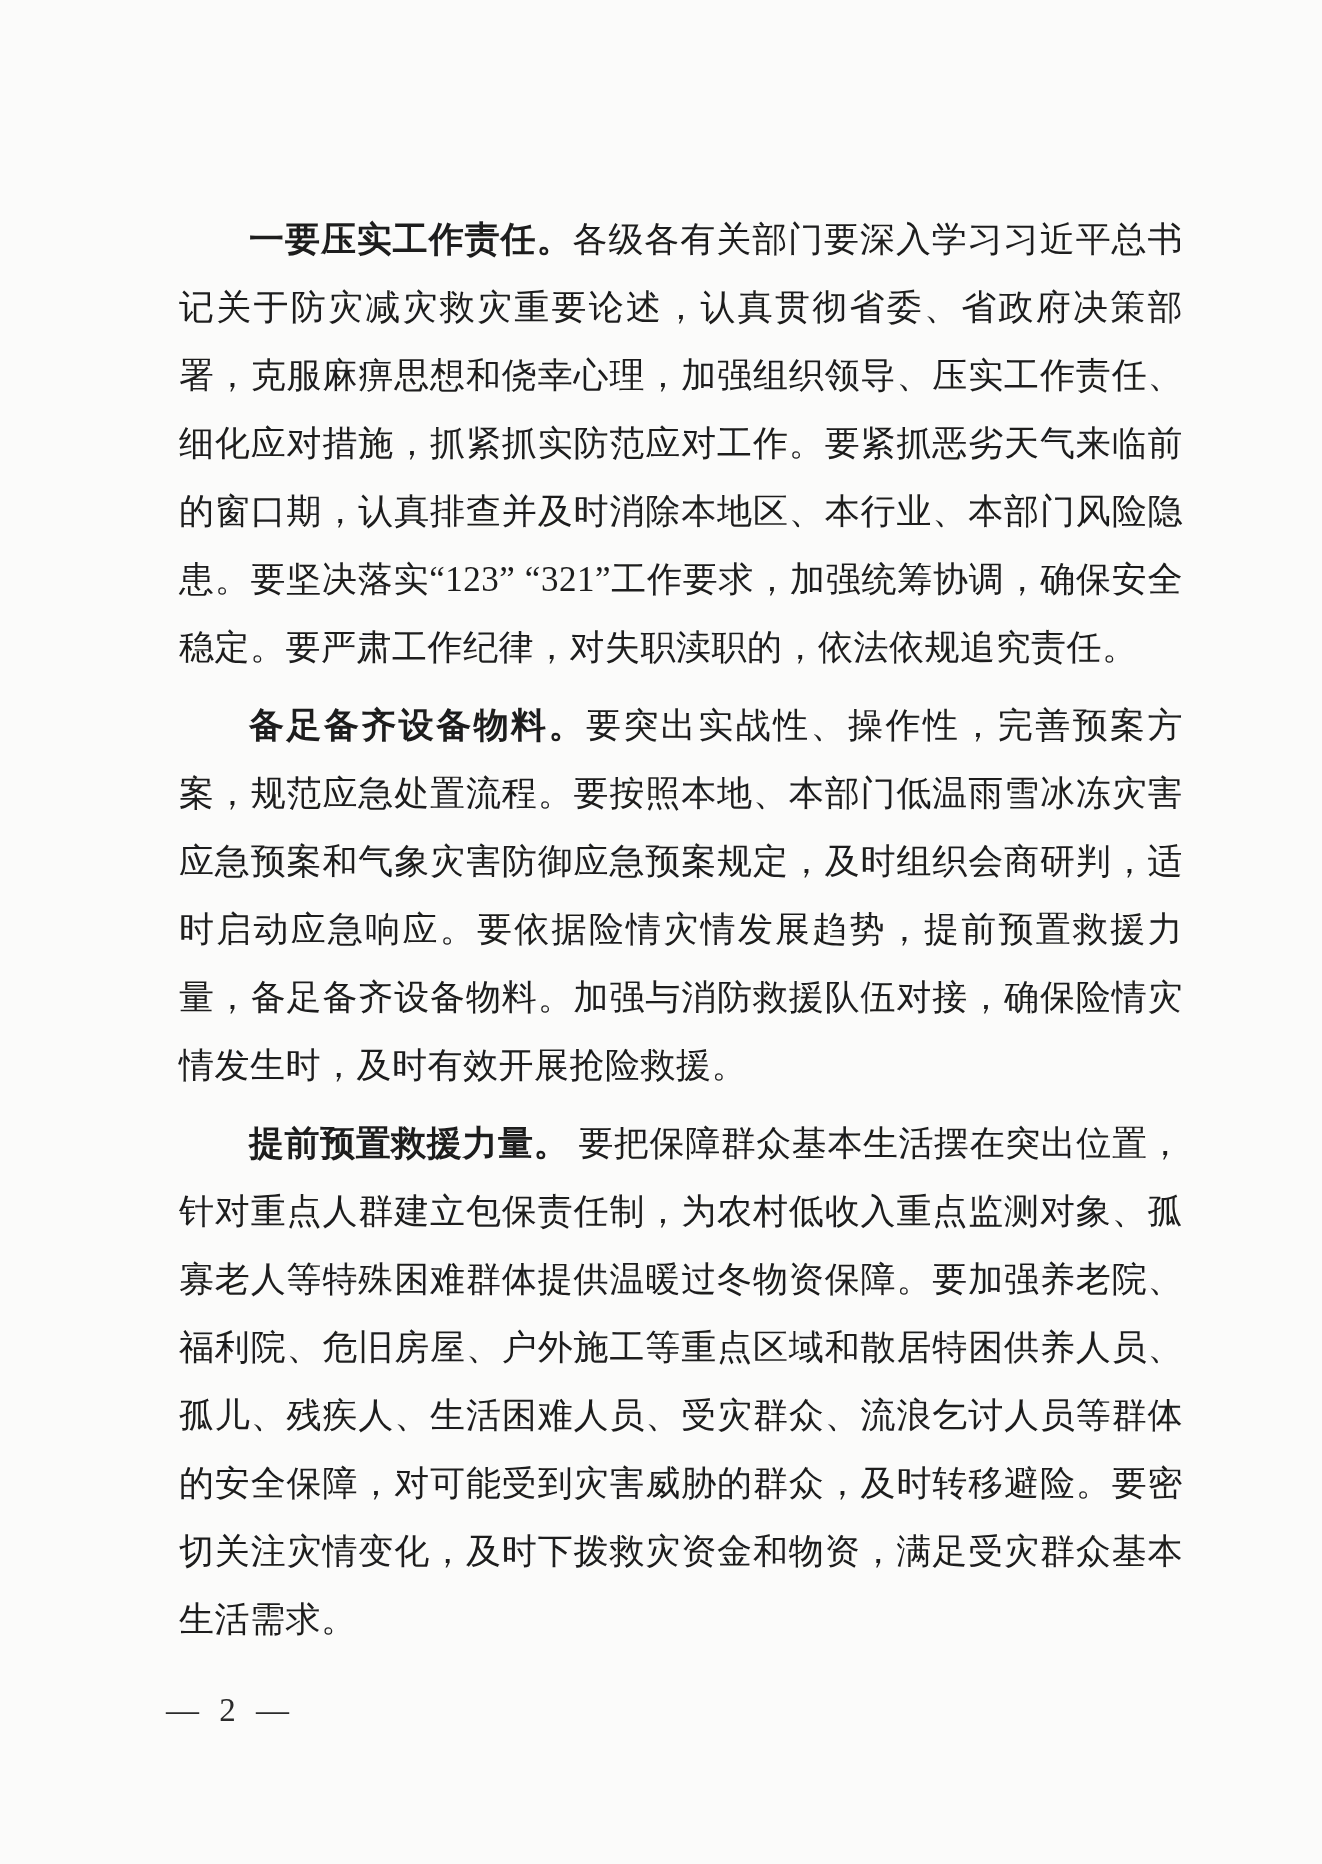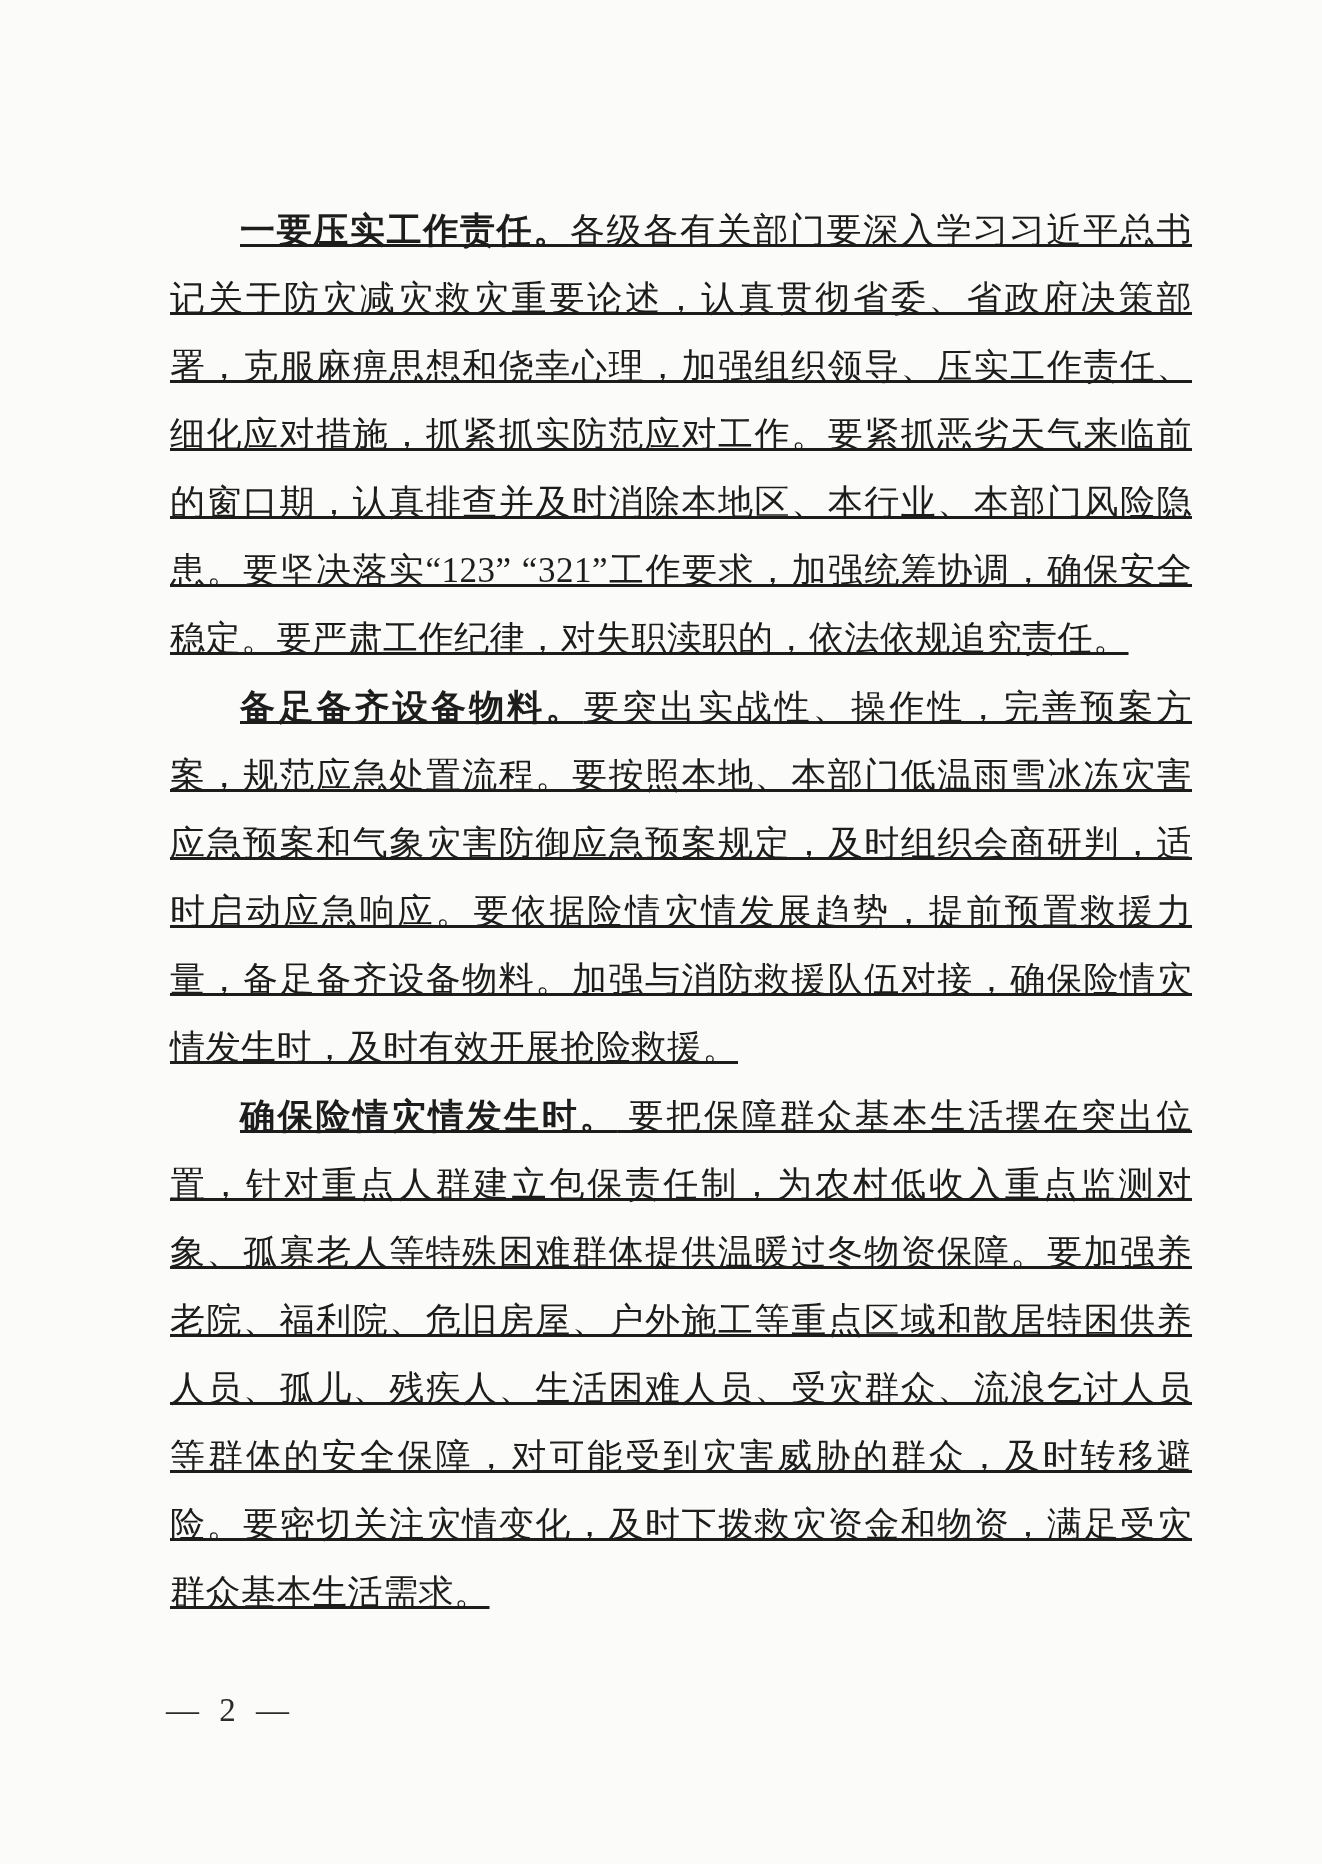--- a/index.html
+++ b/index.html
@@ -12,27 +12,26 @@
     font-family: "Liberation Serif", "DejaVu Serif", serif;
     color: #1d1d1d;
   }
   .page-content {
     position: absolute;
     left: 170px;
     top: 196px;
     width: 1022px;
   }
   .para {
-    margin: 0;
+    margin: 9px;
     font-size: 35px;
     line-height: 68px;
     text-align: justify;
     text-indent: 2em;
     letter-spacing: 0.5px;
-    text-decoration: underline;
   }
   .para-heading {
     font-family: "Liberation Sans", "DejaVu Sans", sans-serif;
     font-weight: 700;
   }
   .page-footer {
     position: absolute;
     left: 166px;
     top: 1692px;
     font-size: 33px;
@@ -43,19 +42,19 @@
 </style>
 </head>
 <body>
 
 <div class="page-content">
 
   <p class="para"><span class="para-heading">一要压实工作责任。</span><span>各级各有关部门要深入学习习近平总书记关于防灾减灾救灾重要论述，认真贯彻省委、省政府决策部署，克服麻痹思想和侥幸心理，加强组织领导、压实工作责任、细化应对措施，抓紧抓实防范应对工作。要紧抓恶劣天气来临前的窗口期，认真排查并及时消除本地区、本行业、本部门风险隐患。要坚决落实“123” “321”工作要求，加强统筹协调，确保安全稳定。要严肃工作纪律，对失职渎职的，依法依规追究责任。</span></p>
 
   <p class="para"><span class="para-heading">备足备齐设备物料。</span><span>要突出实战性、操作性，完善预案方案，规范应急处置流程。要按照本地、本部门低温雨雪冰冻灾害应急预案和气象灾害防御应急预案规定，及时组织会商研判，适时启动应急响应。要依据险情灾情发展趋势，提前预置救援力量，备足备齐设备物料。加强与消防救援队伍对接，确保险情灾情发生时，及时有效开展抢险救援。</span></p>
 
-  <p class="para"><span class="para-heading">确保险情灾情发生时。</span><span> 要把保障群众基本生活摆在突出位置，针对重点人群建立包保责任制，为农村低收入重点监测对象、孤寡老人等特殊困难群体提供温暖过冬物资保障。要加强养老院、福利院、危旧房屋、户外施工等重点区域和散居特困供养人员、孤儿、残疾人、生活困难人员、受灾群众、流浪乞讨人员等群体的安全保障，对可能受到灾害威胁的群众，及时转移避险。要密切关注灾情变化，及时下拨救灾资金和物资，满足受灾群众基本生活需求。</span></p>
+  <p class="para"><span class="para-heading">提前预置救援力量。</span><span> 要把保障群众基本生活摆在突出位置，针对重点人群建立包保责任制，为农村低收入重点监测对象、孤寡老人等特殊困难群体提供温暖过冬物资保障。要加强养老院、福利院、危旧房屋、户外施工等重点区域和散居特困供养人员、孤儿、残疾人、生活困难人员、受灾群众、流浪乞讨人员等群体的安全保障，对可能受到灾害威胁的群众，及时转移避险。要密切关注灾情变化，及时下拨救灾资金和物资，满足受灾群众基本生活需求。</span></p>
 
 </div>
 
 <div class="page-footer">
   <span>— 2 —</span>
 </div>
 
 </body></html>

